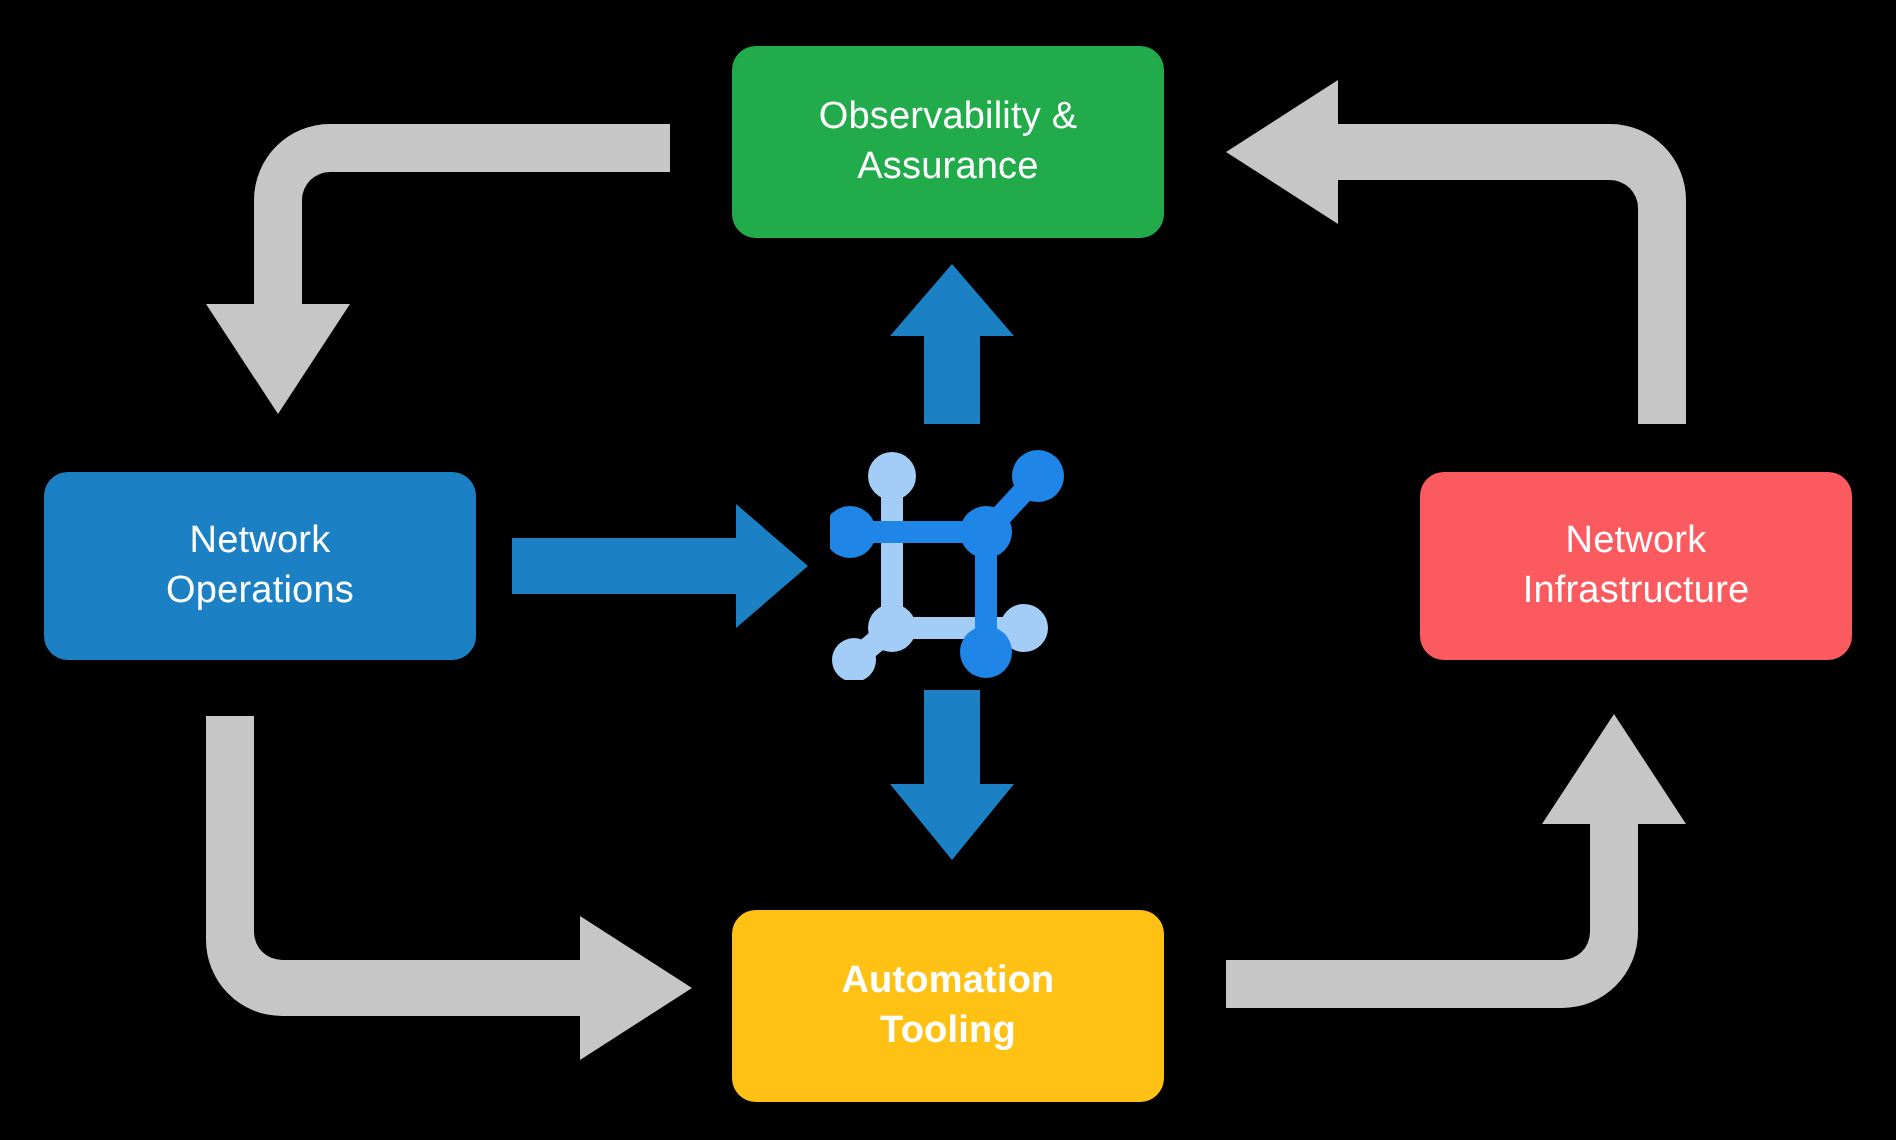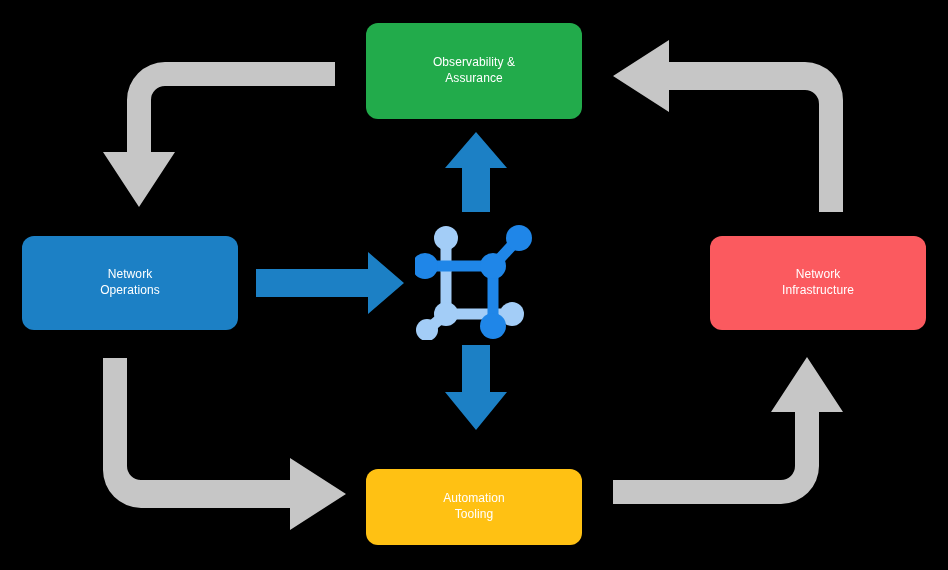--- a/index.html
+++ b/index.html
@@ -18,42 +18,43 @@
     background: #000000;
   }
   .node-box {
     position: absolute;
     display: flex;
     align-items: center;
     justify-content: center;
     text-align: center;
     border-radius: 12px;
     color: #ffffff;
-    font-size: 12px;
+    font-size: 19px;
     line-height: 1.32;
     font-weight: 400;
     letter-spacing: 0.1px;
     padding: 6px 10px;
     white-space: pre-line;
   }
   #box-observability {
     left: 366px; top: 23px; width: 216px; height: 96px;
     background: #22ab4b;
   }
   #box-network-operations {
     left: 22px; top: 236px; width: 216px; height: 94px;
     background: #1c80c5;
   }
   #box-network-infrastructure {
     left: 710px; top: 236px; width: 216px; height: 94px;
     background: #fb5a5f;
   }
   #box-automation-tooling {
-    left: 366px; top: 469px; width: 216px; height: 76px;
+    left: 366px; top: 455px; width: 216px; height: 96px;
     background: #ffc113;
+    font-weight: bold;
   }
   #arrows-layer {
     position: absolute;
     left: 0; top: 0;
     width: 948px; height: 570px;
     pointer-events: none;
   }
   #center-icon {
     position: absolute;
     left: 415px; top: 218px;

